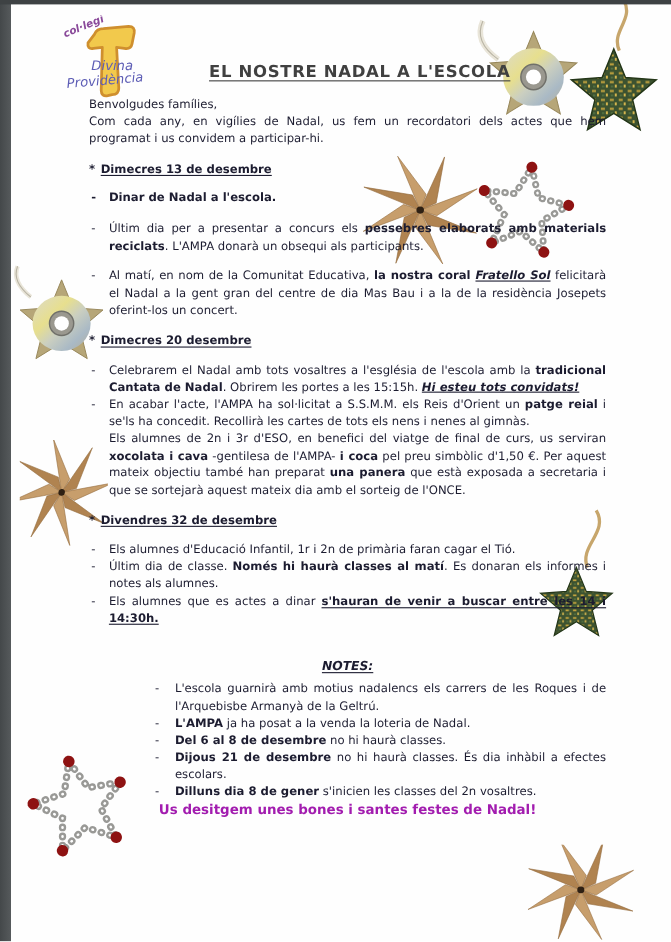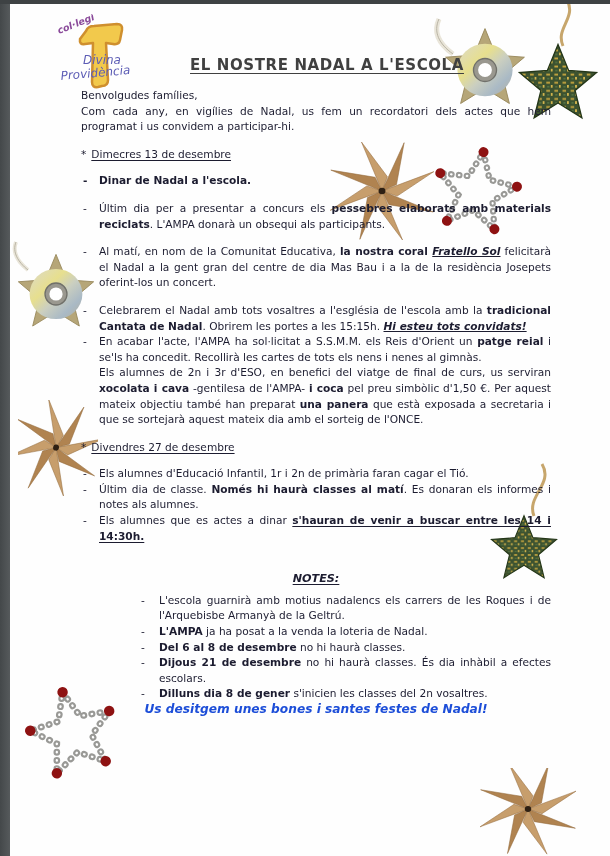--- a/index.html
+++ b/index.html
@@ -15,40 +15,40 @@
          font-size:15px;font-weight:bold;letter-spacing:.6px;color:#404040;
          text-decoration:underline;text-underline-offset:3px;}
 
   .content{position:absolute;left:67px;top:88px;width:470px;z-index:2;
            font-size:10.6px;line-height:15.6px;margin-left:14px;}
   .content p{margin:0;}
   .greeting{margin-top:6px;}
   .intro{margin-top:12px;text-align:justify;}
 
   .section{margin-top:12px;}
-  .sec-head{margin:0;}
+  .sec-head{margin:0;font-weight:bold;}
   .star-mark{display:inline-block;margin-right:5px;}
   .u{text-decoration:underline;text-underline-offset:2px;}
   .b{font-weight:bold;}
   .i{font-style:italic;text-decoration:underline;}
 
   .items{list-style:none;margin:11px 0 0;padding:0;}
   .item{display:flex;margin:0;}
   .dash{flex:0 0 16px;padding-left:2px;}
   .no-dash .dash{visibility:hidden;}
   .itext{flex:1;margin:0;text-align:justify;}
 
   .notes{margin-top:27px;}
   .notes-label{margin:0 0 0 6px;font-weight:bold;font-style:italic;
                text-decoration:underline;text-underline-offset:2px;font-size:11.2px;text-align:center;}
   .notes .items{margin-top:6px;padding-left:58px;}
   .notes .dash{flex:0 0 18px;}
 
-  .closing{margin-top:15px;text-align:center;font-weight:bold;font-style:italic;
-           font-size:12.2px;color:#1d4ed8;}
+  .closing{margin-top:15px;text-align:center;font-weight:bold;
+           font-size:12.2px;color:#a21caf;}
 
   .dec{position:absolute;z-index:1;}
   .defs-hidden{position:absolute;width:0;height:0;overflow:hidden;}
 </style>
 </head>
 <body>
 
 <svg class="defs-hidden" aria-hidden="true">
   <defs>
     <linearGradient id="cdg" x1="0" y1="0" x2="1" y2="1">
@@ -179,38 +179,39 @@
     <div class="section">
       <ul class="items">
         <li class="item">
             <span class="dash">-</span>
             <p class="itext"><span>Al matí, en nom de la Comunitat Educativa, </span><span class="b">la nostra coral </span><span class="b i">Fratello Sol</span><span> felicitarà el Nadal a la gent gran del centre de dia Mas Bau i a la de la residència Josepets oferint-los un concert.</span></p>
           </li>
       </ul>
     </div>
 
     <div class="section">
+      <p class="sec-head"><span class="star-mark">*</span><span class="u">Dimecres 20 desembre</span></p>
       <ul class="items">
         <li class="item">
             <span class="dash">-</span>
             <p class="itext"><span>Celebrarem el Nadal amb tots vosaltres a l'església de l'escola amb la </span><span class="b">tradicional Cantata de Nadal</span><span>. Obrirem les portes a les 15:15h. </span><span class="b i">Hi esteu tots convidats!</span></p>
           </li>
         <li class="item">
             <span class="dash">-</span>
             <p class="itext"><span>En acabar l'acte, l'AMPA ha sol·licitat a S.S.M.M. els Reis d'Orient un </span><span class="b">patge reial</span><span> i se'ls ha concedit. Recollirà les cartes de tots els nens i nenes al gimnàs.</span></p>
           </li>
         <li class="item no-dash">
             <span class="dash">-</span>
             <p class="itext"><span>Els alumnes de 2n i 3r d'ESO, en benefici del viatge de final de curs, us serviran </span><span class="b">xocolata i cava</span><span> -gentilesa de l'AMPA- </span><span class="b">i coca</span><span> pel preu simbòlic d'1,50 €. Per aquest mateix objectiu també han preparat </span><span class="b">una panera</span><span> que està exposada a secretaria i que se sortejarà aquest mateix dia amb el sorteig de l'ONCE.</span></p>
           </li>
       </ul>
     </div>
 
     <div class="section">
-      <p class="sec-head"><span class="star-mark">*</span><span class="u">Divendres 27 de desembre</span></p>
+      <p class="sec-head"><span class="star-mark">*</span><span class="u">Divendres 32 de desembre</span></p>
       <ul class="items">
         <li class="item">
             <span class="dash">-</span>
             <p class="itext"><span>Els alumnes d'Educació Infantil, 1r i 2n de primària faran cagar el Tió.</span></p>
           </li>
         <li class="item">
             <span class="dash">-</span>
             <p class="itext"><span>Últim dia de classe. </span><span class="b">Només hi haurà classes al matí</span><span>. Es donaran els informes i notes als alumnes.</span></p>
           </li>
         <li class="item">

